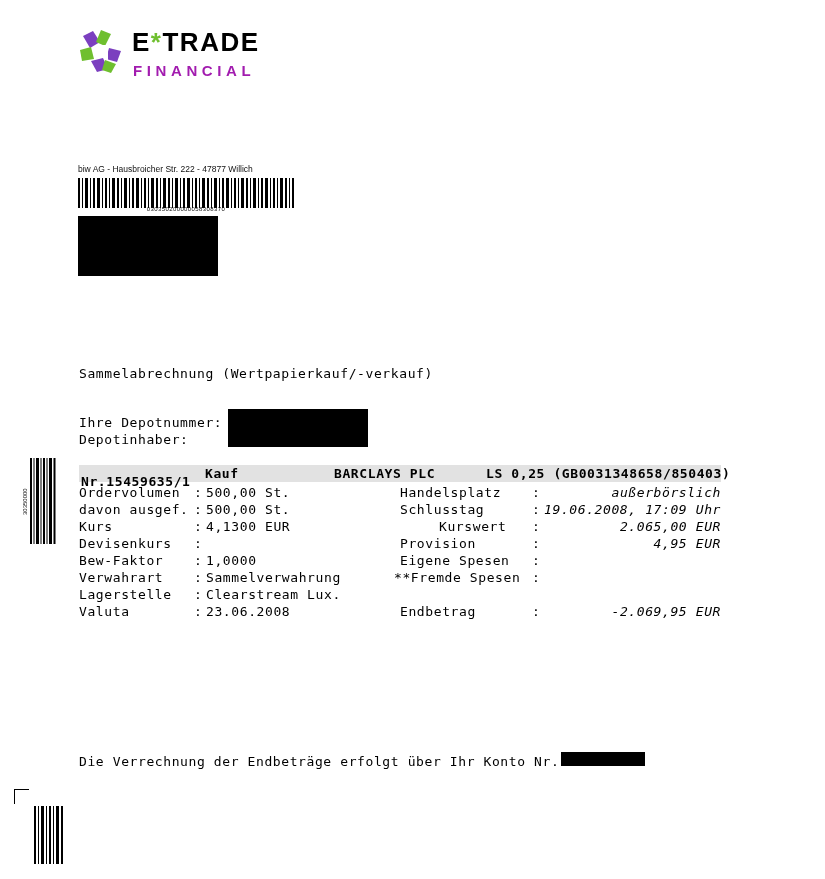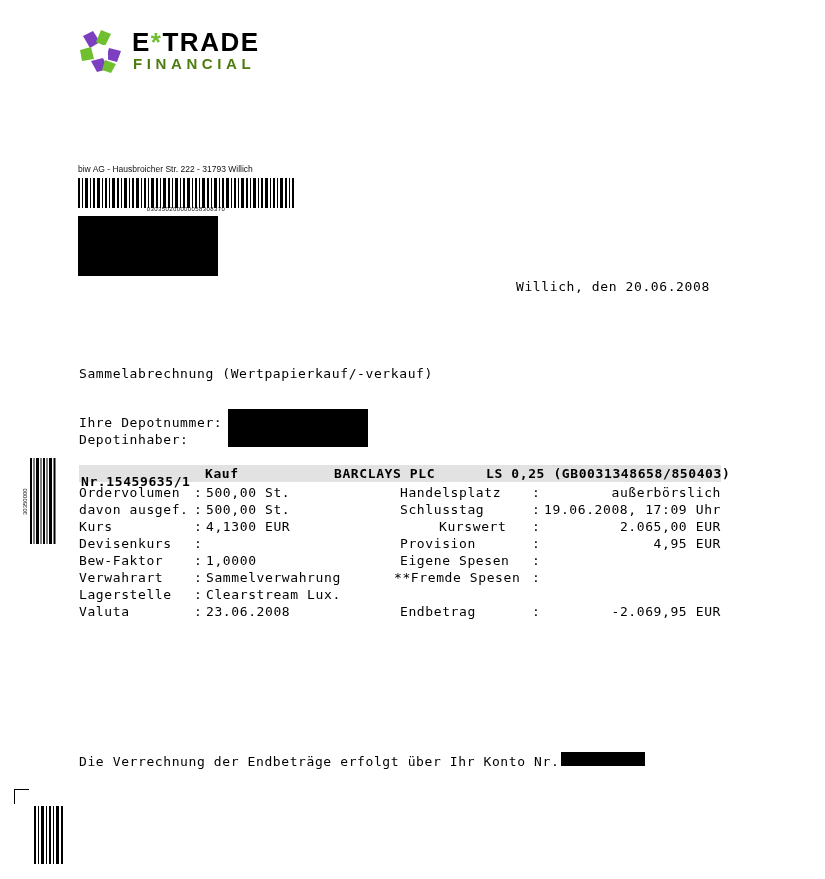--- a/index.html
+++ b/index.html
@@ -46,26 +46,26 @@
     letter-spacing: 1.5px;
     color: #000;
     line-height: 26px;
   }
   .etrade-star {
     color: #6fbf2f;
   }
   .etrade-sub {
     position: absolute;
     left: 55px;
-    top: 27px;
+    top: 34px;
     font-family: "Liberation Sans", sans-serif;
     font-weight: bold;
     font-size: 15px;
     letter-spacing: 4.6px;
-    color: #4d7c0f;
+    color: #a21caf;
   }
 
   
   .biw-logo {
     position: absolute;
     left: 547px;
     top: 25px;
     width: 155px;
     height: 50px;
   }
@@ -268,21 +268,21 @@
     position: absolute;
     font-size: 13px;
     letter-spacing: 0.6px;
     white-space: nowrap;
   }
   .col-left-label  { left: 79px; }
   .col-left-colon  { left: 194px; }
   .col-left-value  { left: 206px; }
   .col-right-label { left: 400px; }
   .col-right-colon { left: 532px; }
-  .col-right-value { right: 104px; text-align: right; }
+  .col-right-value { right: 104px; text-align: right; font-style: italic; }
 
   .footer-note {
     position: absolute;
     left: 79px;
     top: 754px;
     font-size: 13px;
     letter-spacing: 0.6px;
     white-space: nowrap;
   }
   .redact-konto {
@@ -307,21 +307,21 @@
       <polygon points="13,33 25,30 30,41 19,44" fill="#7b3fbf"></polygon>
       <polygon points="27,32 38,36 33,45 24,42" fill="#6fbf2f"></polygon>
       <polygon points="17,17 28,17 28,30 17,30" fill="#ffffff"></polygon>
     </svg>
     <div class="etrade-text"><span>E</span><span class="etrade-star">*</span><span>TRADE</span></div>
     <div class="etrade-sub">FINANCIAL</div>
   </div>
 
 
 
-  <div class="return-address">biw AG -  Hausbroicher Str. 222 -  31793 Willich</div>
+  <div class="return-address">biw AG -  Hausbroicher Str. 222 -  47877 Willich</div>
 
   <svg class="barcode-top" viewBox="0 0 216 30" preserveAspectRatio="none">
     <g fill="#000">
       <rect x="0" y="0" width="2" height="30"></rect>
         <rect x="4" y="0" width="1" height="30"></rect>
       <rect x="7" y="0" width="3" height="30"></rect>
         <rect x="12" y="0" width="1" height="30"></rect>
       <rect x="15" y="0" width="2" height="30"></rect>
         <rect x="19" y="0" width="3" height="30"></rect>
       <rect x="24" y="0" width="1" height="30"></rect>
@@ -387,21 +387,20 @@
       <rect x="6" y="0" width="3" height="86"></rect>
         <rect x="10.5" y="0" width="1" height="86"></rect>
       <rect x="13" y="0" width="2" height="86"></rect>
         <rect x="16.5" y="0" width="1" height="86"></rect>
       <rect x="19" y="0" width="3" height="86"></rect>
         <rect x="23.5" y="0" width="2" height="86"></rect>
     </g>
   </svg>
   <div class="side-code-text">30350000</div>
 
-  <div class="place-date">Willich, den 20.06.2008</div>
 
   <div class="doc-title">Sammelabrechnung (Wertpapierkauf/-verkauf)</div>
 
   <div class="depot-label-1">Ihre Depotnummer:</div>
   <div class="depot-label-2">Depotinhaber:</div>
   <div class="redact redact-depot"></div>
 
   <div class="trx-header"></div>
   <div class="trx-header-text th-nr" style="top:452px; left:81px;margin-top:21px;">Nr.15459635/1</div>
   <div class="trx-header-text th-type" style="top:465px; left:205px;">Kauf</div>

